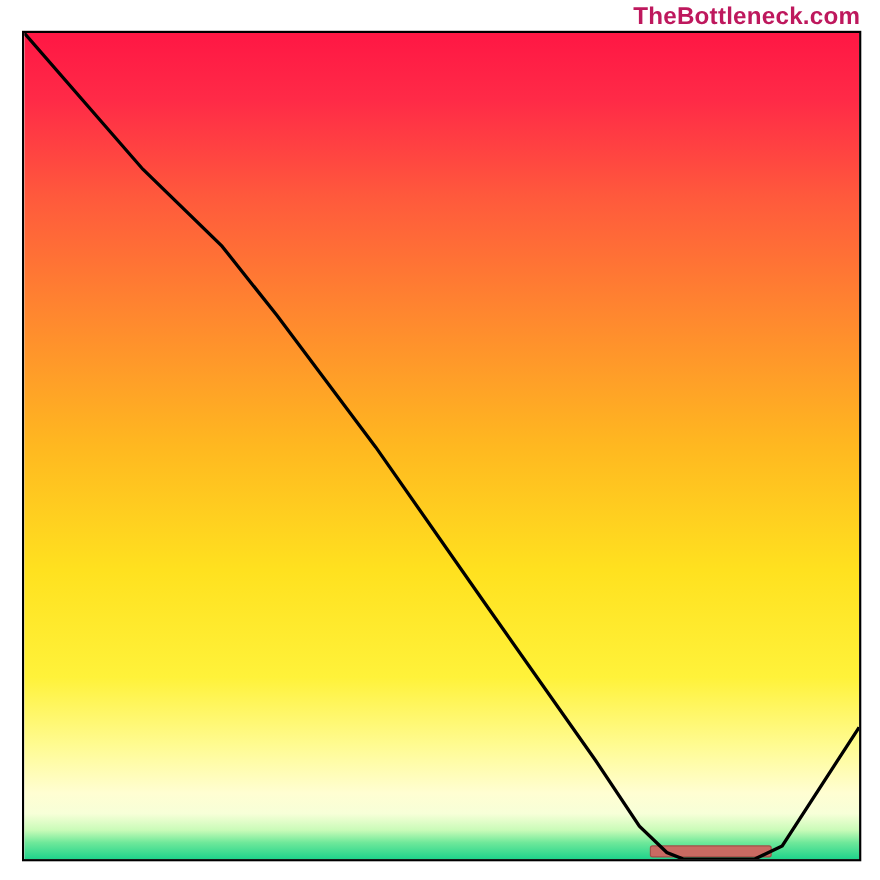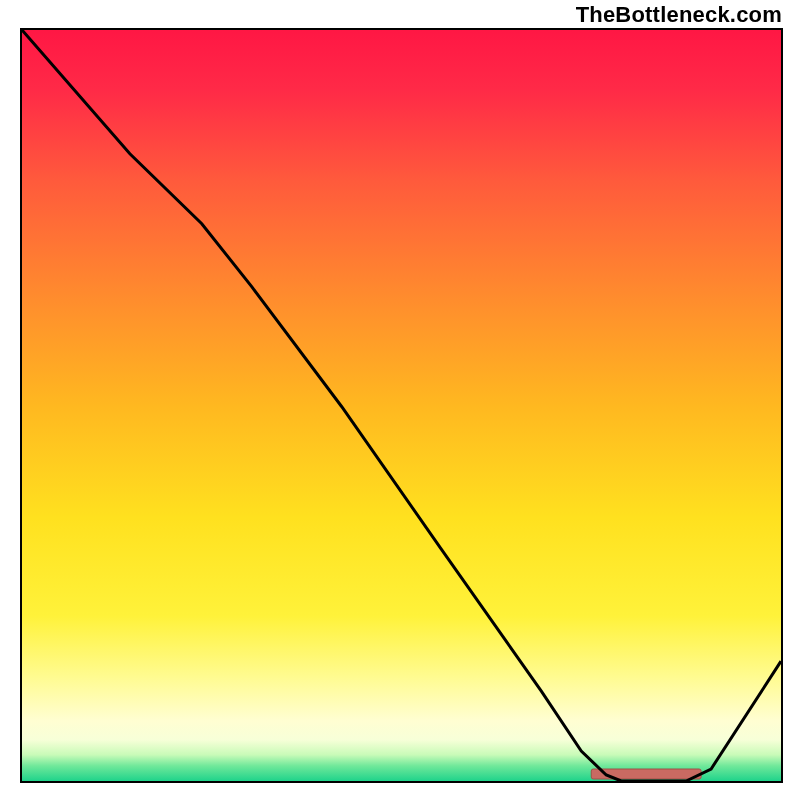--- a/index.html
+++ b/index.html
@@ -26,21 +26,21 @@
     box-sizing: border-box;
     border: 2px solid #000;
     overflow: hidden;
   }
   .watermark {
     position: absolute;
     top: 2px;
     right: 18px;
     font-size: 22px;
     font-weight: 600;
-    color: #000000;
+    color: #be185d;
     letter-spacing: 0.2px;
   }
   svg {
     display: block;
     width: 100%;
     height: 100%;
   }
   .curve {
     fill: none;
     stroke: #000;

